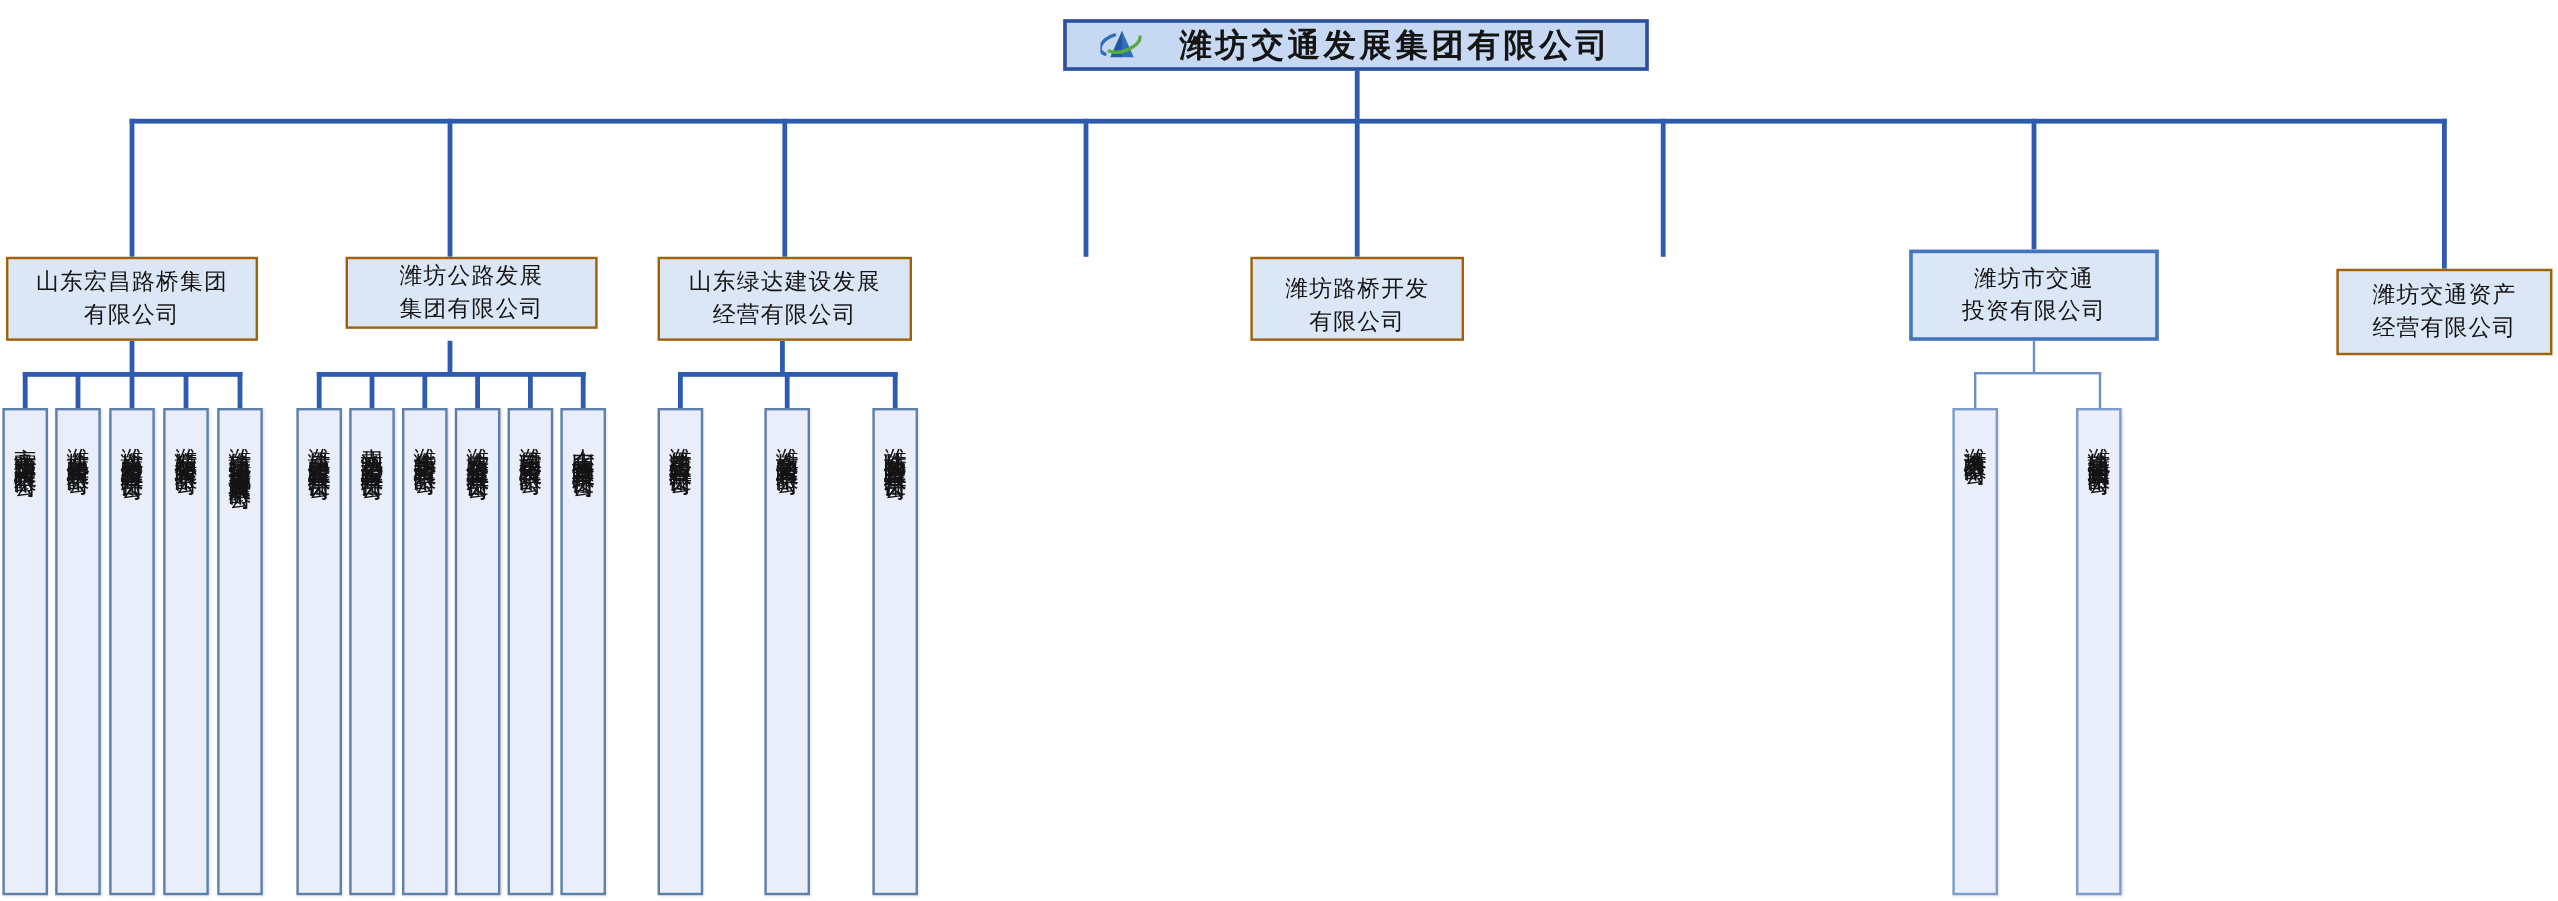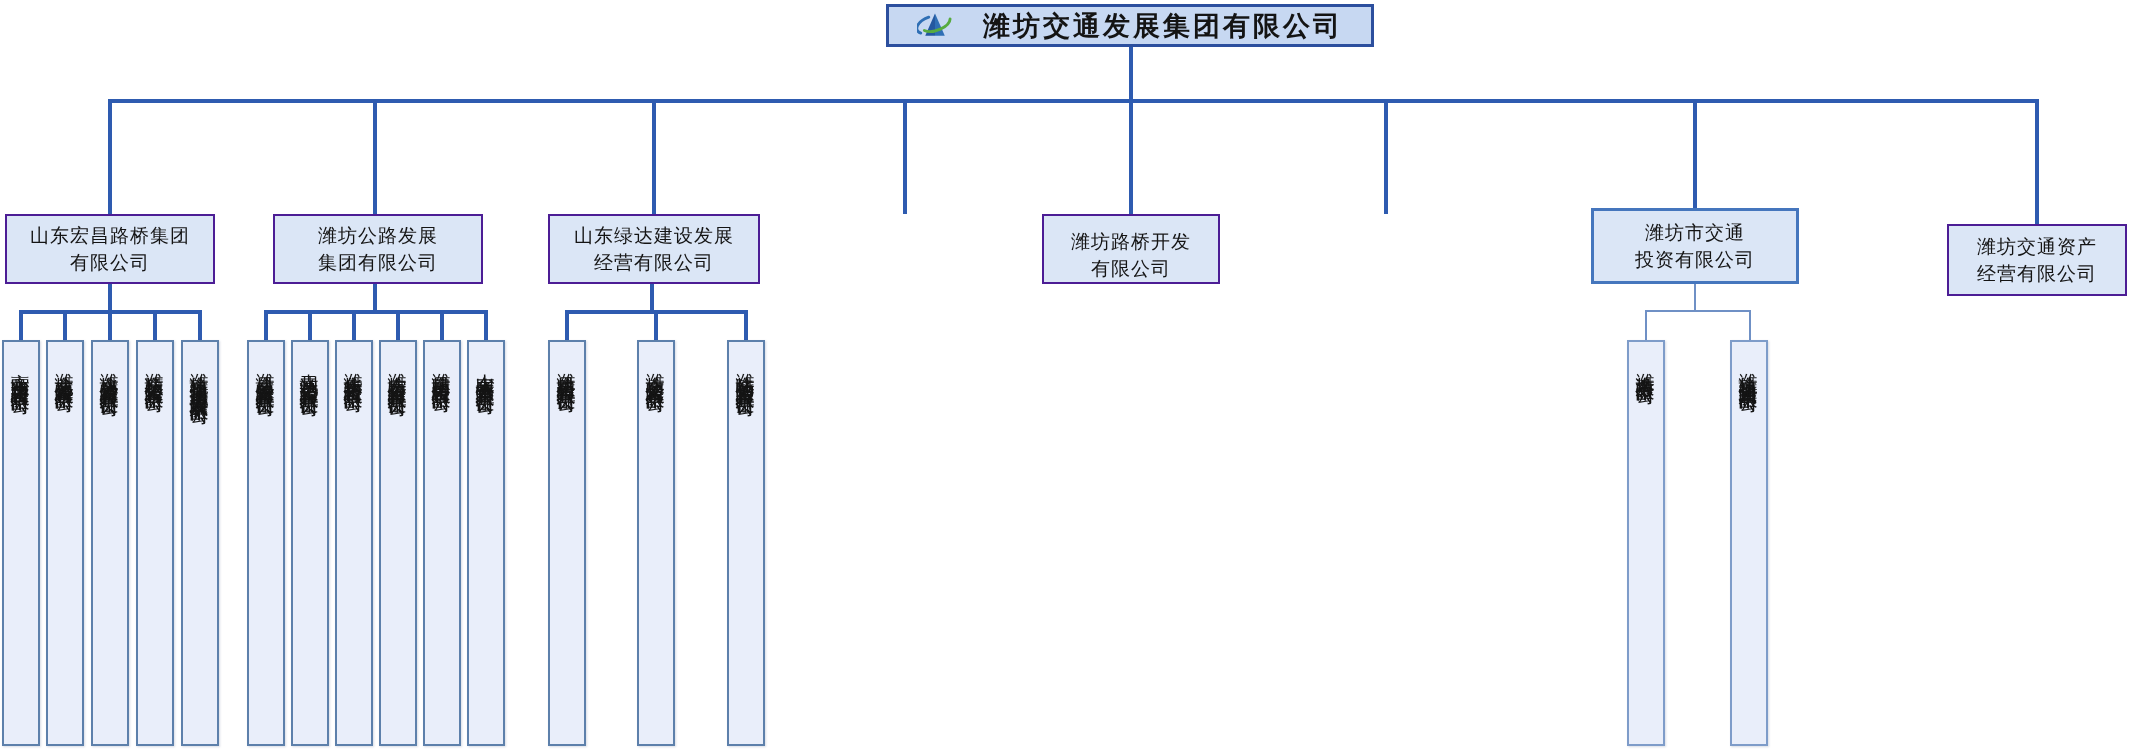--- a/index.html
+++ b/index.html
@@ -8,27 +8,27 @@
     width:2132px;height:751px;
     background:#ffffff;
     font-family:"DejaVu Serif","Liberation Serif",serif;
     color:#141414;
     overflow:hidden;
   }
   .line{position:absolute;background:#2e5bb0;}
   .line.light{background:#6f90c5;}
   .node{
     position:absolute;box-sizing:border-box;
-    background:#dbe6f6;border:2px solid #4c1d95;
+    background:#dbe6f6;border:2px solid #a16207;
     display:flex;align-items:center;justify-content:center;
     text-align:center;
   }
   .node .lbl{white-space:pre-line;font-size:19px;line-height:27px;letter-spacing:1px;}
   #root-node{
-    left:886px;top:4px;width:488px;height:43px;
+    left:886px;top:16px;width:488px;height:43px;
     background:#c7d8f2;border:3px solid #2c4f9e;
     position:absolute;box-sizing:border-box;
     display:flex;align-items:center;justify-content:center;gap:30px;
   }
   #root-node .title{font-size:27px;letter-spacing:3px;font-weight:600;}
   .node.thick{border-width:3px;border-color:#4576bd;}
   .leaf{
     position:absolute;box-sizing:border-box;
     top:340px;width:38px;height:406px;
     background:#e9eefa;border:2px solid #5d80ab;
@@ -94,21 +94,21 @@
       <path d="M37 10 A 17 9 -20 0 1 8 23" fill="none" stroke="#57ab3f" stroke-width="3.2" stroke-linecap="round"></path>
       <path d="M4 26 A 17 9 -20 0 1 13 8" fill="none" stroke="#2f6fb5" stroke-width="3.2" stroke-linecap="round"></path>
     </svg>
     <span class="title">潍坊交通发展集团有限公司</span>
   </div>
 
   <div class="node" style="left:5px;top:214px;width:210px;height:70px;">
     <span class="lbl">山东宏昌路桥集团
 有限公司</span>
   </div>
-  <div class="node" style="left:273px;top:214px;width:210px;height:70px;">
+  <div class="node" style="left:288px;top:214px;width:210px;height:60px;">
     <span class="lbl">潍坊公路发展
 集团有限公司</span>
   </div>
   <div class="node" style="left:548px;top:214px;width:212px;height:70px;">
     <span class="lbl">山东绿达建设发展
 经营有限公司</span>
   </div>
   <div class="node" style="left:1042px;top:214px;width:178px;height:70px;align-items:flex-end;">
     <span class="lbl">潍坊路桥开发
 有限公司</span>

